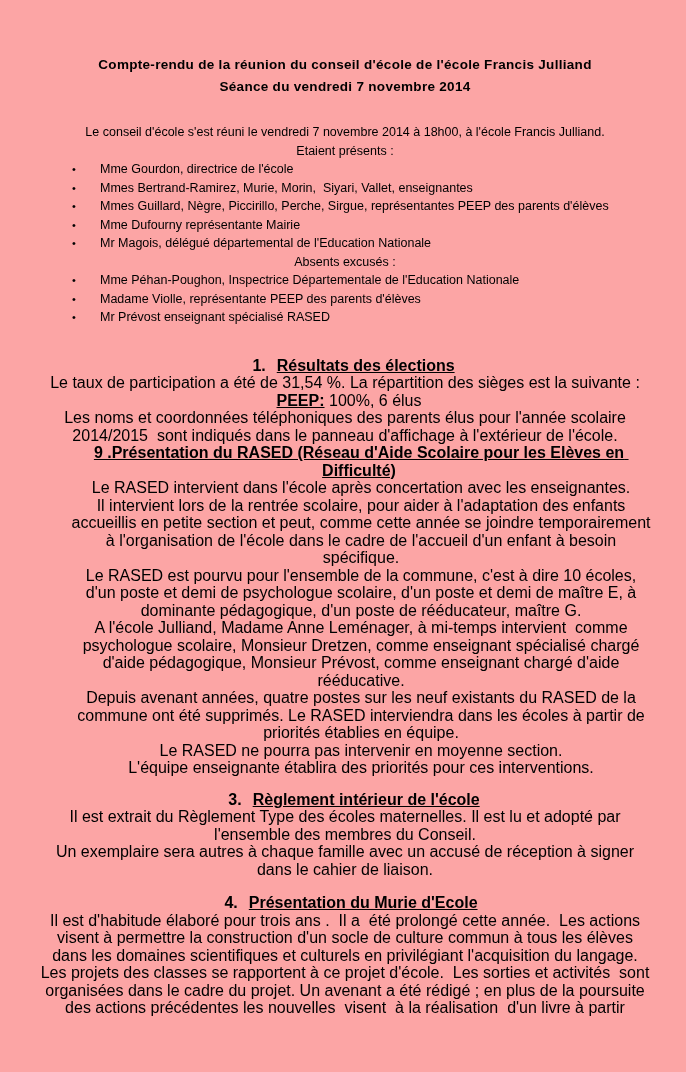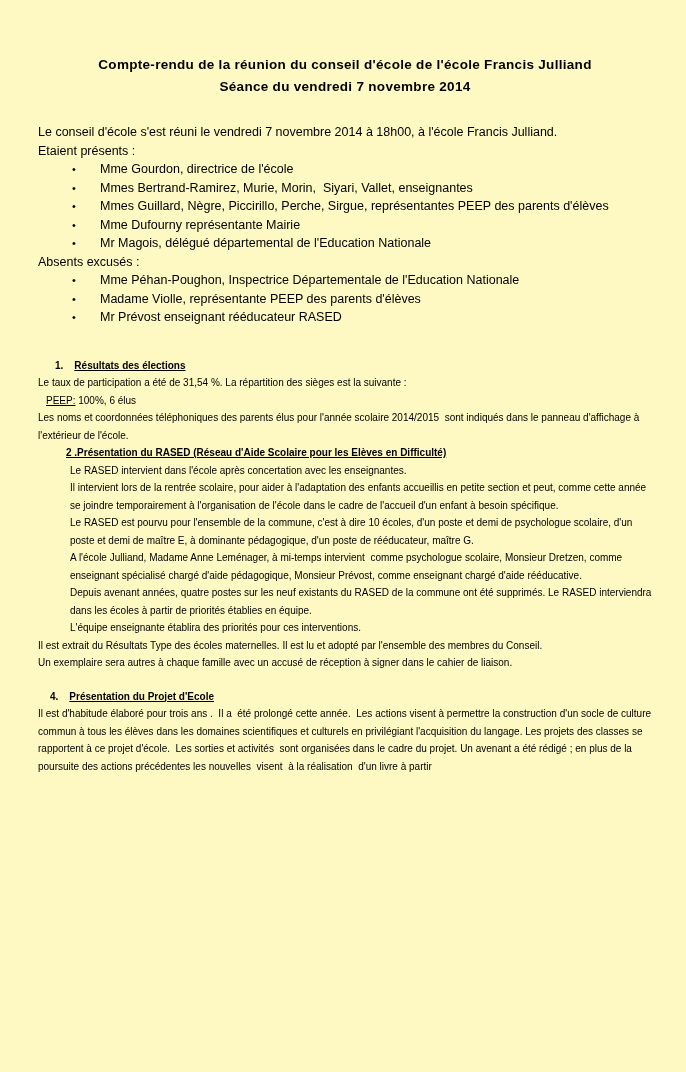--- a/index.html
+++ b/index.html
@@ -5,50 +5,50 @@
   html, body { margin: 0; padding: 0; background: #ffffff; }
   body {
     width: 686px; height: 1072px; overflow: hidden;
     font-family: "Liberation Sans", "DejaVu Sans", sans-serif;
     color: #000; -webkit-font-smoothing: antialiased;
   }
   .page {
     box-sizing: border-box;
     width: 686px; height: 1072px;
     padding: 54px 34px 0 38px;
-    background: #fef9c3;
+    background: #fca5a5;
   }
   .t { white-space: pre-wrap; }
-  p { margin: 0; }
+  p { margin: 0; text-align: center; }
 
   
   .doc-title {
     text-align: center; font-weight: bold;
     font-size: 13.5px; line-height: 22px; letter-spacing: 0.3px;
     margin-bottom: 25px;
   }
 
   
   .intro-region { font-size: 12.5px; line-height: 18.5px; }
   .bullet-row { display: flex; }
   .bullet-dot { margin-left: 34px; width: 28px; flex: 0 0 28px; font-size: 11px; }
 
   
-  .main-region { font-size: 10px; line-height: 17.5px; margin-top: 30px; }
+  .main-region { font-size: 16px; line-height: 17.5px; margin-top: 30px; }
   .heading { font-weight: bold; }
   .h-underline { text-decoration: underline; }
   .h-num { margin-right: 11px; }
   .h1 { margin-left: 17px; margin-top: 12px; }
   .h2 { margin-left: 28px; text-decoration: underline; font-weight: bold; }
   .h3 { margin-left: 18px; margin-top: 14px; }
   .h4 { margin-left: 12px; margin-top: 16px; }
 
   .indent-block { margin-left: 32px; }
   .u { text-decoration: underline; }
-  .peep-label { font-weight: normal; text-decoration: underline; padding-left: 8px; }
+  .peep-label { font-weight: bold; text-decoration: underline; padding-left: 8px; }
 
   .demand {
     margin-left: -18px; text-indent: 42px;
     font-weight: bold; font-style: italic;
     word-spacing: 1.5px;
   }
 </style>
 </head>
 <body>
 
@@ -92,49 +92,53 @@
       <div class="bullet-row">
         <span class="bullet-dot">•</span>
         <span class="t">Mme Péhan-Poughon, Inspectrice Départementale de l'Education Nationale</span>
       </div>
       <div class="bullet-row">
         <span class="bullet-dot">•</span>
         <span class="t">Madame Violle, représentante PEEP des parents d'élèves</span>
       </div>
       <div class="bullet-row">
         <span class="bullet-dot">•</span>
-        <span class="t">Mr Prévost enseignant rééducateur RASED</span>
+        <span class="t">Mr Prévost enseignant spécialisé RASED</span>
       </div>
     </div>
   </div>
 
   <div class="main-region">
 
     <p class="heading h1">
       <span class="h-num t">1.</span><span class="h-underline t">Résultats des élections</span>
     </p>
     <p class="t">Le taux de participation a été de 31,54 %. La répartition des sièges est la suivante :</p>
     <p>
       <span class="peep-label t">PEEP:</span><span class="t"> 100%, 6 élus</span>
     </p>
     <p class="t">Les noms et coordonnées téléphoniques des parents élus pour l'année scolaire 2014/2015  sont indiqués dans le panneau d'affichage à l'extérieur de l'école.</p>
 
-    <p class="h2 t">2 .Présentation du RASED (Réseau d'Aide Scolaire pour les Elèves en Difficulté)</p>
+    <p class="h2 t">9 .Présentation du RASED (Réseau d'Aide Scolaire pour les Elèves en Difficulté)</p>
 
     <div class="indent-block">
       <p class="t">Le RASED intervient dans l'école après concertation avec les enseignantes.</p>
       <p class="t">Il intervient lors de la rentrée scolaire, pour aider à l'adaptation des enfants accueillis en petite section et peut, comme cette année se joindre temporairement à l'organisation de l'école dans le cadre de l'accueil d'un enfant à besoin spécifique.</p>
       <p class="t">Le RASED est pourvu pour l'ensemble de la commune, c'est à dire 10 écoles, d'un poste et demi de psychologue scolaire, d'un poste et demi de maître E, à dominante pédagogique, d'un poste de rééducateur, maître G.</p>
       <p class="t">A l'école Julliand, Madame Anne Leménager, à mi-temps intervient  comme psychologue scolaire, Monsieur Dretzen, comme enseignant spécialisé chargé d'aide pédagogique, Monsieur Prévost, comme enseignant chargé d'aide rééducative.</p>
       <p class="t">Depuis avenant années, quatre postes sur les neuf existants du RASED de la commune ont été supprimés. Le RASED interviendra dans les écoles à partir de priorités établies en équipe.</p>
+      <p class="t">Le RASED ne pourra pas intervenir en moyenne section.</p>
       <p class="t">L'équipe enseignante établira des priorités pour ces interventions.</p>
     </div>
 
-    <p class="t">Il est extrait du Résultats Type des écoles maternelles. Il est lu et adopté par l'ensemble des membres du Conseil.</p>
+    <p class="heading h3">
+      <span class="h-num t">3.</span><span class="h-underline t">Règlement intérieur de l'école</span>
+    </p>
+    <p class="t">Il est extrait du Règlement Type des écoles maternelles. Il est lu et adopté par l'ensemble des membres du Conseil.</p>
     <p class="t">Un exemplaire sera autres à chaque famille avec un accusé de réception à signer dans le cahier de liaison.</p>
 
     <p class="heading h4">
-      <span class="h-num t">4.</span><span class="h-underline t">Présentation du Projet d'Ecole</span>
+      <span class="h-num t">4.</span><span class="h-underline t">Présentation du Murie d'Ecole</span>
     </p>
     <p class="t">Il est d'habitude élaboré pour trois ans .  Il a  été prolongé cette année.  Les actions visent à permettre la construction d'un socle de culture commun à tous les élèves dans les domaines scientifiques et culturels en privilégiant l'acquisition du langage. Les projets des classes se rapportent à ce projet d'école.  Les sorties et activités  sont organisées dans le cadre du projet. Un avenant a été rédigé ; en plus de la poursuite des actions précédentes les nouvelles  visent  à la réalisation  d'un livre à partir</p>
 
   </div>
 </div>
 
 </body></html>

